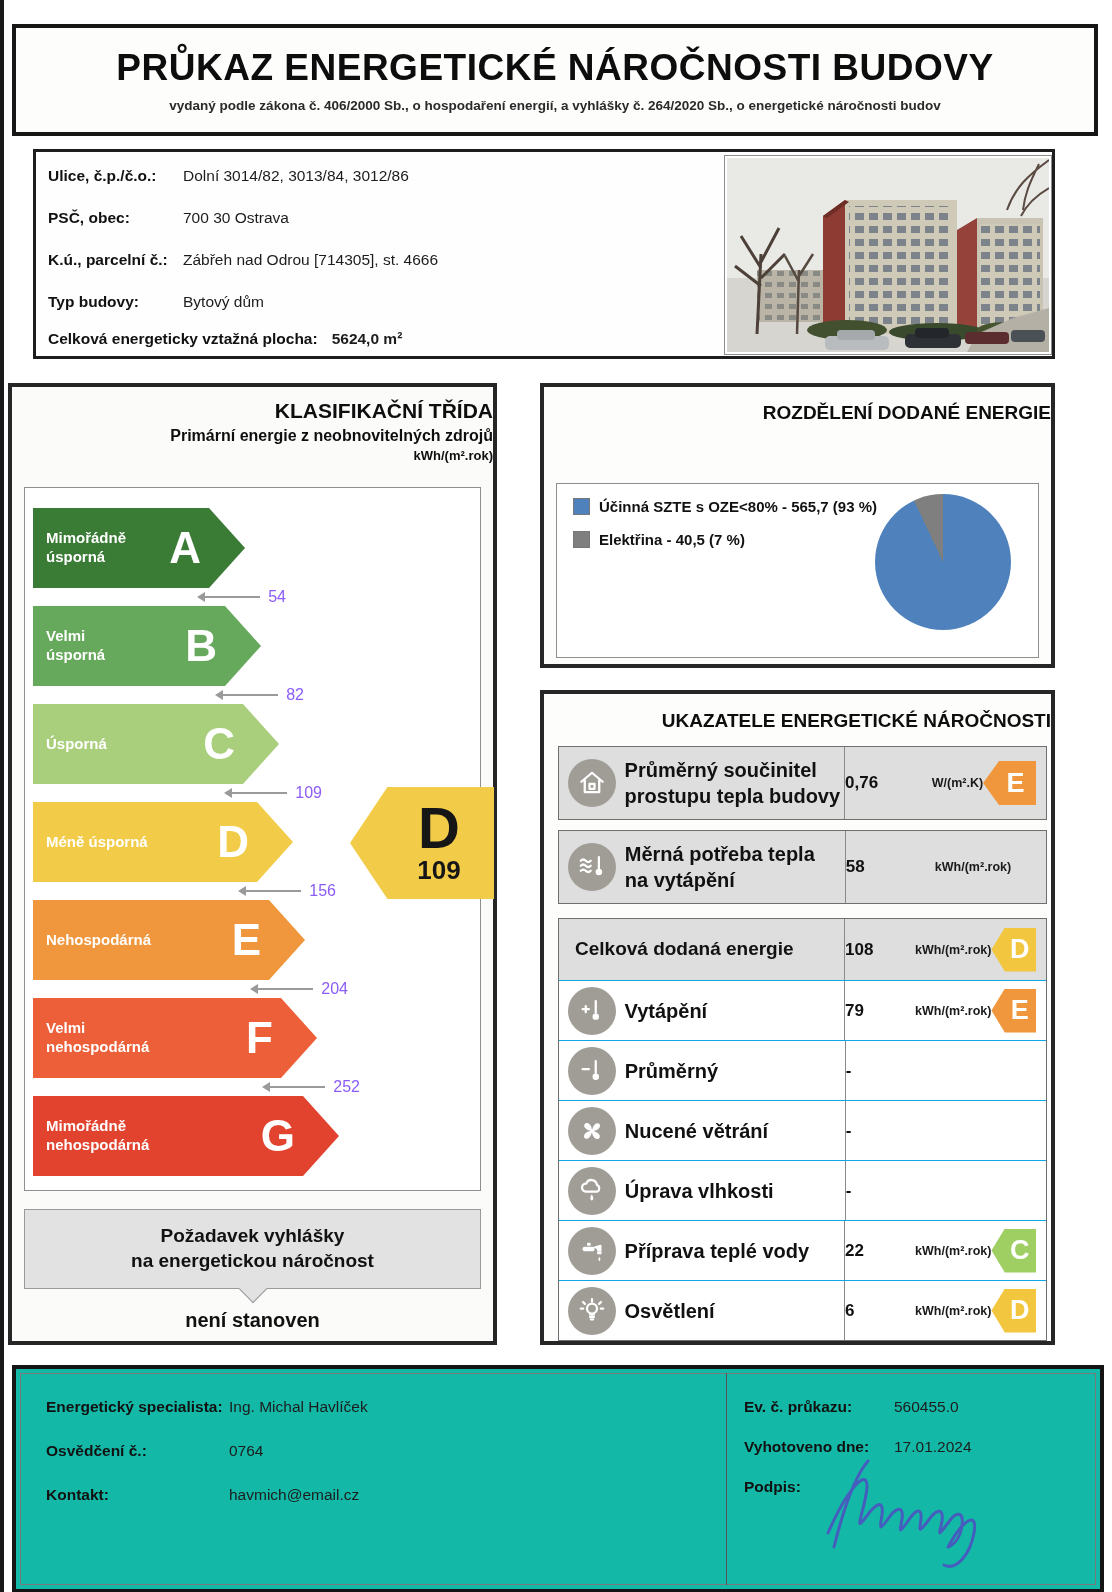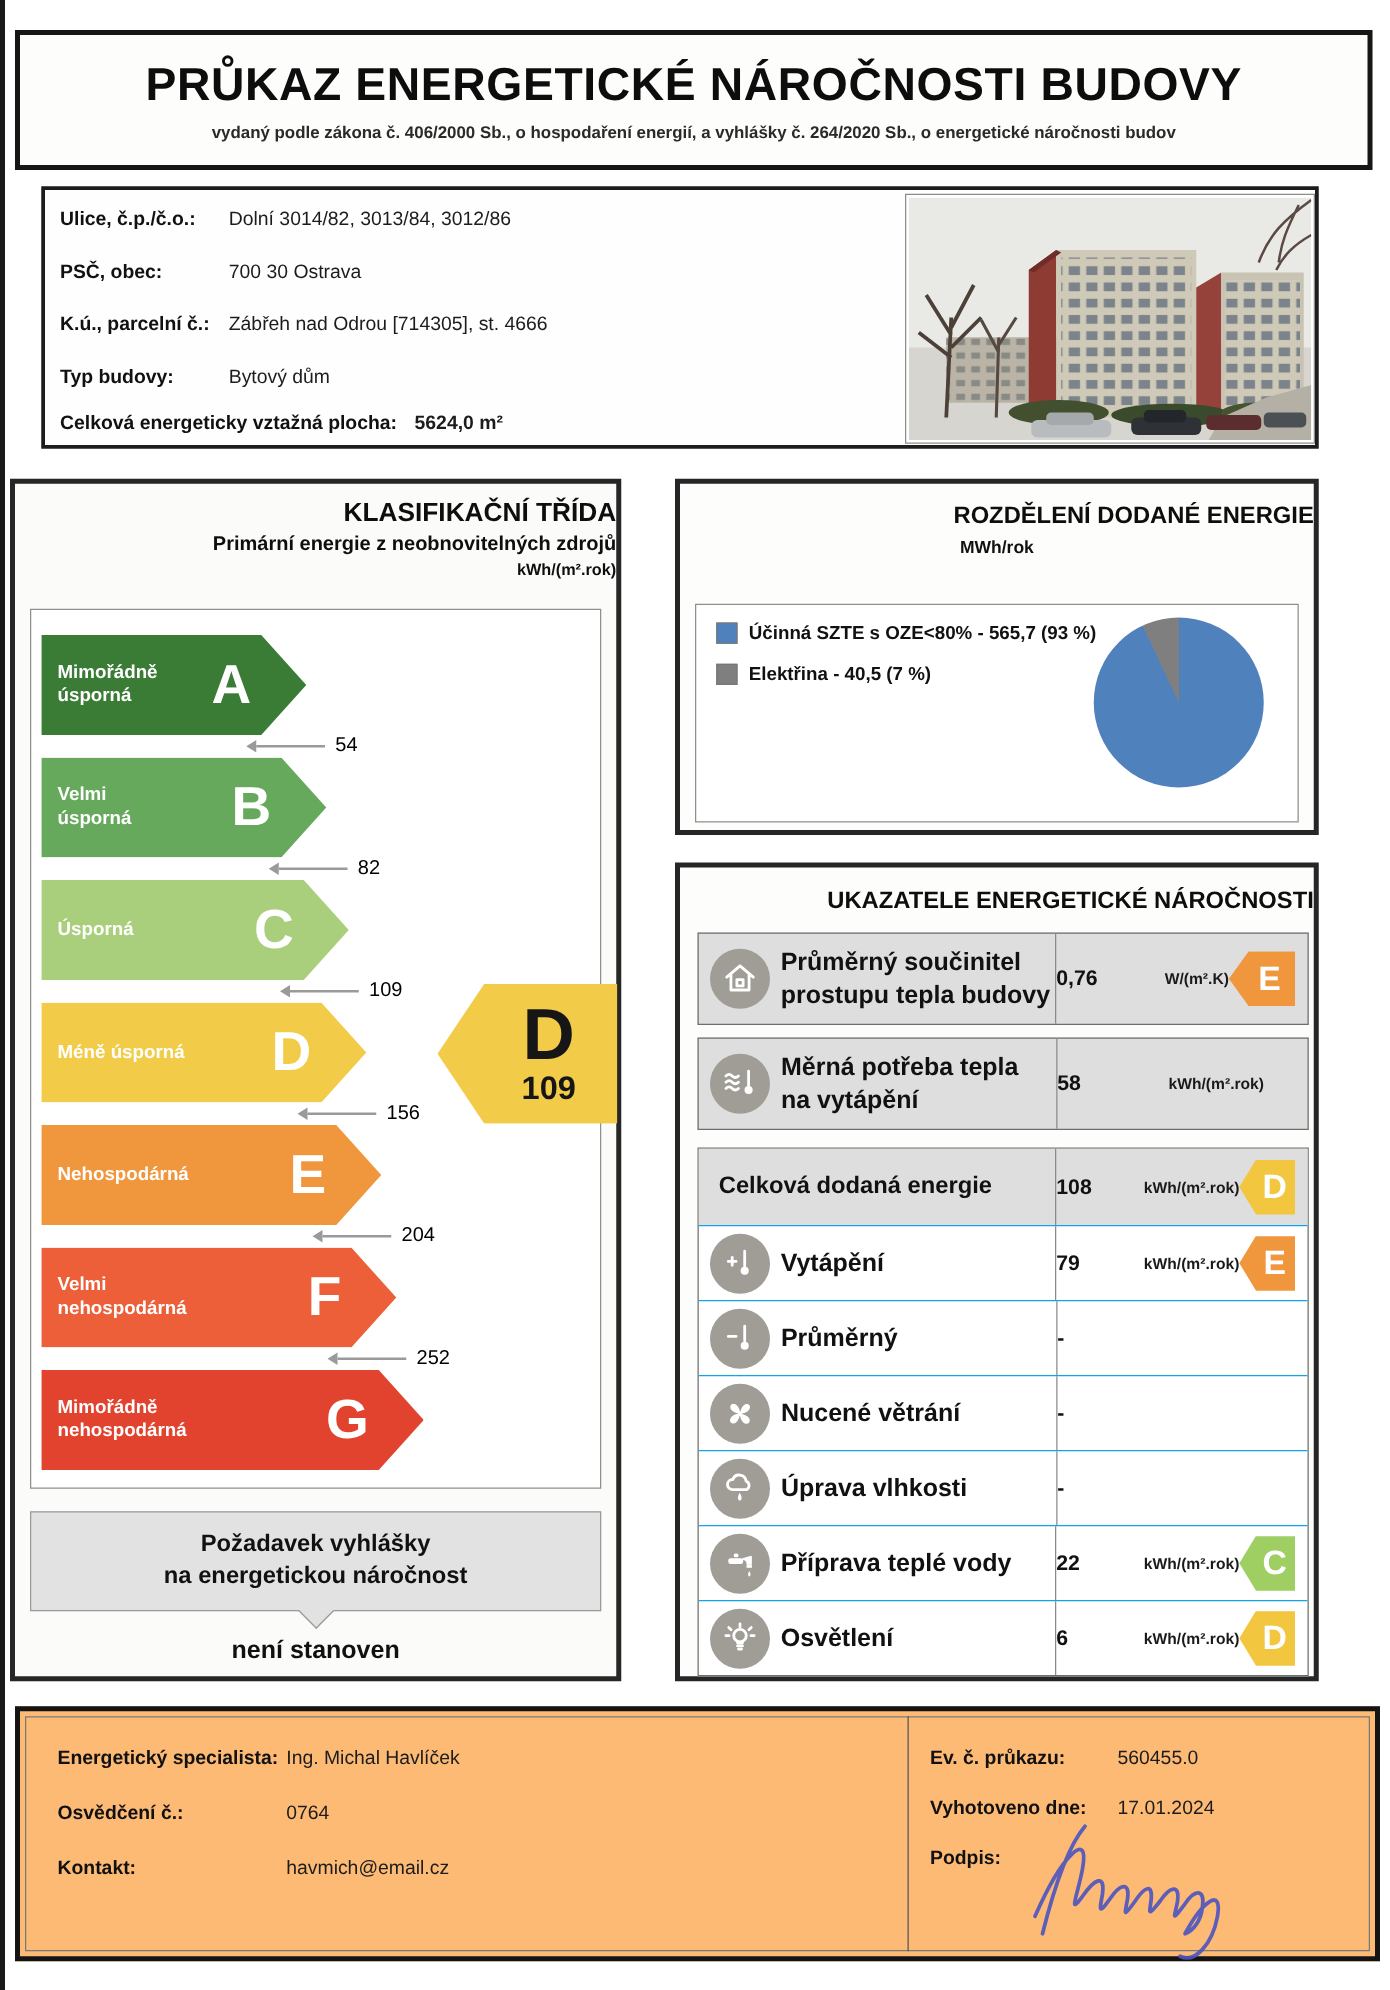--- a/index.html
+++ b/index.html
@@ -42,21 +42,21 @@
   .band .band-letter { position:absolute; right:44px; top:50%; transform:translateY(-50%);
     font-size:44px; font-weight:700; }
   .b0 { width:212px; } .b1 { width:228px; } .b2 { width:246px; }
   .b3 { width:260px; } .b4 { width:272px; } .b5 { width:284px; } .b6 { width:306px; }
   .threshold { height:18px; display:flex; align-items:center; justify-content:flex-end; gap:8px; }
   .t0 { width:253px; } .t1w { width:271px; } .t2w { width:289px; }
   .t3w { width:303px; } .t4w { width:315px; } .t5w { width:327px; }
   .arrow-line { position:relative; width:55px; height:2px; background:#9a9a9a; }
   .arrow-line::before { content:""; position:absolute; left:-8px; top:-4px;
     border-top:5px solid transparent; border-bottom:5px solid transparent; border-right:8px solid #9a9a9a; }
-  .threshold .tval { font-size:16px; color:#000000; }
+  .threshold .tval { font-size:16px; color:#8b5cf6; }
   #big-arrow { position:absolute; left:338px; top:400px; width:144px; height:112px;
     clip-path:polygon(0 50%, 26% 0, 100% 0, 100% 100%, 26% 100%);
     display:flex; flex-direction:column; align-items:center; justify-content:center; padding-left:34px; }
   #big-arrow .rl { font-size:58px; font-weight:700; line-height:.95; color:#161616; }
   #big-arrow .rv { font-size:26px; font-weight:700; color:#161616; }
   #req-box { position:absolute; left:12px; top:822px; width:457px; height:80px; background:#e2e2e2;
     border:1px solid #9a9a9a; display:flex; flex-direction:column; align-items:center; justify-content:center; }
   #req-box div { font-size:19px; font-weight:700; line-height:1.3; }
   .notch { position:absolute; left:50%; bottom:-11px; width:20px; height:20px; background:#e2e2e2;
     border-right:1px solid #9a9a9a; border-bottom:1px solid #9a9a9a; transform:translateX(-50%) rotate(45deg); }
@@ -96,22 +96,22 @@
   .value-cell { width:202px; align-self:stretch; border-left:1px solid #8a8a8a;
     display:flex; align-items:center; }
   .value-num { width:84px; text-align:left; font-size:17px; font-weight:700; }
   .value-unit { margin-left:5px; font-size:12.5px; font-weight:600; color:#1a1a1a; }
   .badge { margin-left:auto; margin-right:10px; width:54px; height:44px;
     clip-path:polygon(0 50%, 30% 0, 100% 0, 100% 100%, 30% 100%);
     display:flex; align-items:center; justify-content:center; padding-left:12px;
     color:#fff; font-size:27px; font-weight:700; }
 
   
-  #footer-box { position:absolute; left:12px; top:1365px; width:1092px; height:204px;
-    border:4px solid #141414; background:#fdba74; overflow:visible; }
+  #footer-box { position:absolute; left:12px; top:1365px; width:1092px; height:228px;
+    border:4px solid #141414; background:#14b8a6; overflow:visible; }
   .inner-frame { position:absolute; left:4px; top:4px; right:4px; bottom:4px; border:1px solid #7a7a7a; }
   .footer-divider { position:absolute; left:710px; top:4px; bottom:4px; width:1px; background:#555; }
   .f-row { position:absolute; display:flex; }
   .f-row .lbl { font-size:15.5px; font-weight:700; }
   .f-row .val { font-size:15.5px; color:#1c1c1c; }
   #signature { position:absolute; left:800px; top:78px; width:180px; height:135px; z-index:3; }
 
   svg .wt { stroke:#fff; stroke-width:1.8; fill:none; stroke-linecap:round; stroke-linejoin:round; }
   svg .wf { fill:#fff; stroke:none; }
 </style>
@@ -263,21 +263,20 @@
     <div id="req-box">
       <div>Požadavek vyhlášky</div>
       <div>na energetickou náročnost</div>
       <div class="notch"></div>
     </div>
     <div id="req-result">není stanoven</div>
   </div>
 
   <div id="pie-panel">
     <div class="panel-title t1">ROZDĚLENÍ DODANÉ ENERGIE</div>
-    <div class="t2">MWh/rok</div>
     <div id="pie-inner">
       <div class="legend">
         <div class="legend-item">
           <span class="legend-swatch" style="background-color: rgb(79, 129, 189);"></span>
           <span class="legend-label">Účinná SZTE s OZE&lt;80% - 565,7 (93 %)</span>
         </div>
         <div class="legend-item">
           <span class="legend-swatch" style="background-color: rgb(127, 127, 127);"></span>
           <span class="legend-label">Elektřina - 40,5 (7 %)</span>
         </div>

